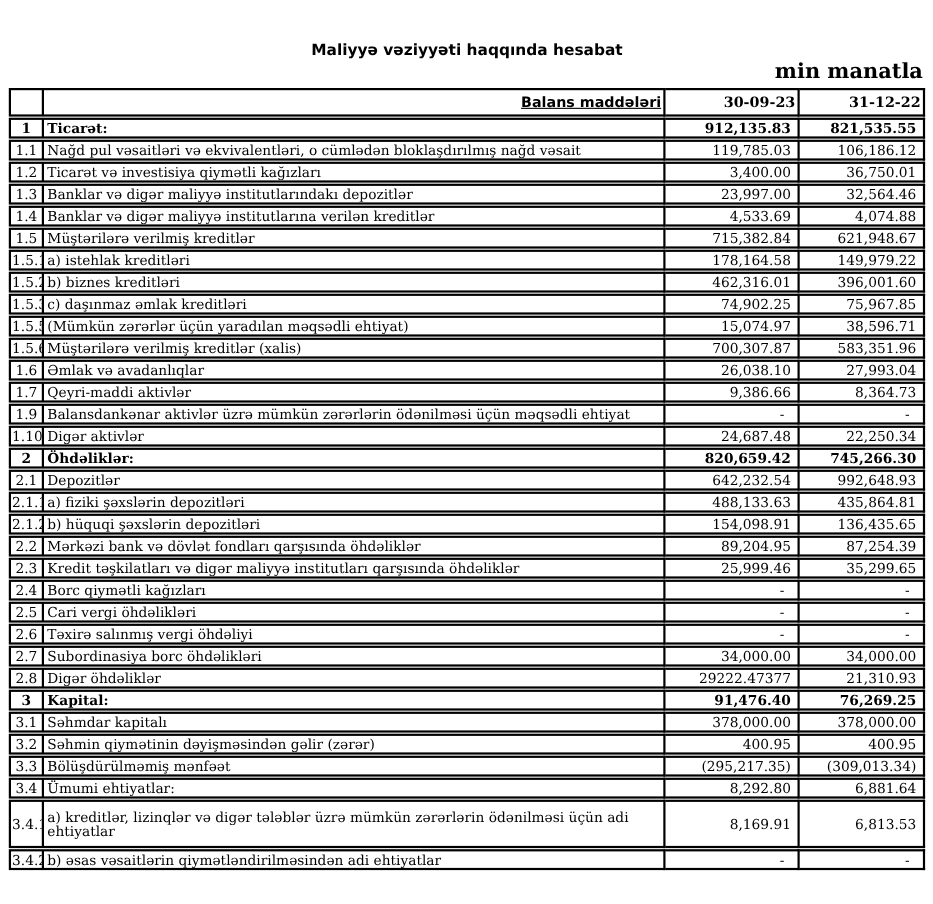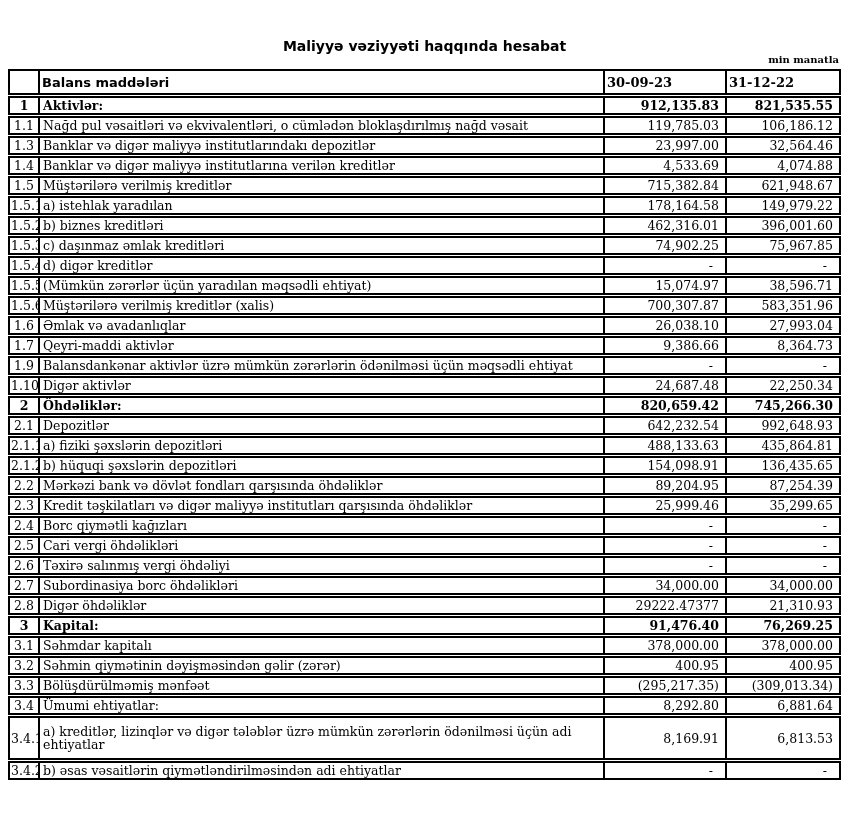--- a/index.html
+++ b/index.html
@@ -16,21 +16,21 @@
   .report-title {
     text-align: center;
     font-family: "DejaVu Sans", sans-serif;
     font-weight: bold;
     font-size: 14px;
   }
   .unit-note {
     text-align: right;
     font-family: "DejaVu Serif", serif;
     font-weight: bold;
-    font-size: 10px;
+    font-size: 19px;
     margin-bottom: 3px;
     padding-right: 2px;
   }
   table.balance {
     width: 833px;
     border-collapse: separate;
     border-spacing: 0 1px;
     table-layout: fixed;
   }
   col.c-num  { width: 32px; }
@@ -47,26 +47,27 @@
     padding: 1px 2px;
     vertical-align: middle;
     overflow: hidden;
   }
   td:first-child { border-left: 2px solid #000; }
   tr.hdr td { height: 26px; }
   .hdr .h-name {
     font-family: "DejaVu Sans", sans-serif;
     font-weight: bold;
     font-size: 13px;
-    text-align: left;
+    text-align: right;
+    text-decoration: underline;
   }
   .hdr .h-date {
     font-weight: bold;
     font-size: 13px;
-    text-align: left;
+    text-align: right;
   }
   td.num  { text-align: center; padding: 1px 1px; }
   td.name { text-align: left; padding-left: 3px; }
   td.val  { text-align: right; padding-right: 6px; }
   td.val.dash { padding-right: 12px; }
   tr.bold td { font-weight: bold; }
   tr.tall td { height: 44px; }
 </style>
 </head>
 <body>
@@ -84,71 +85,71 @@
     </colgroup>
     <tbody>
       <tr class="hdr">
         <td class="num"></td>
         <td class="h-name">Balans maddələri</td>
         <td class="h-date">30-09-23</td>
         <td class="h-date">31-12-22</td>
       </tr>
     <tr class="bold">
     <td class="num">1</td>
-    <td class="name">Aktivlər:</td>
+    <td class="name">Ticarət:</td>
     <td class="val">912,135.83</td>
     <td class="val">821,535.55</td>
   </tr>
         <tr>
     <td class="num">1.1</td>
     <td class="name">Nağd pul vəsaitləri və  ekvivalentləri, o cümlədən bloklaşdırılmış nağd vəsait</td>
     <td class="val">119,785.03</td>
     <td class="val">106,186.12</td>
   </tr>
         <tr>
+    <td class="num">1.2</td>
+    <td class="name">Ticarət və investisiya qiymətli kağızları</td>
+    <td class="val">3,400.00</td>
+    <td class="val">36,750.01</td>
+  </tr>
+        <tr>
     <td class="num">1.3</td>
     <td class="name">Banklar və digər maliyyə institutlarındakı depozitlər</td>
     <td class="val">23,997.00</td>
     <td class="val">32,564.46</td>
   </tr>
         <tr>
     <td class="num">1.4</td>
     <td class="name">Banklar və digər maliyyə institutlarına verilən kreditlər</td>
     <td class="val">4,533.69</td>
     <td class="val">4,074.88</td>
   </tr>
         <tr>
     <td class="num">1.5</td>
     <td class="name">Müştərilərə verilmiş kreditlər</td>
     <td class="val">715,382.84</td>
     <td class="val">621,948.67</td>
   </tr>
         <tr>
     <td class="num">1.5.1</td>
-    <td class="name">a) istehlak yaradılan</td>
+    <td class="name">a) istehlak kreditləri</td>
     <td class="val">178,164.58</td>
     <td class="val">149,979.22</td>
   </tr>
         <tr>
     <td class="num">1.5.2</td>
     <td class="name">b) biznes kreditləri</td>
     <td class="val">462,316.01</td>
     <td class="val">396,001.60</td>
   </tr>
         <tr>
     <td class="num">1.5.3</td>
     <td class="name">c) daşınmaz əmlak kreditləri</td>
     <td class="val">74,902.25</td>
     <td class="val">75,967.85</td>
-  </tr>
-        <tr>
-    <td class="num">1.5.4</td>
-    <td class="name">d) digər kreditlər</td>
-    <td class="val dash">-</td>
-    <td class="val dash">-</td>
   </tr>
         <tr>
     <td class="num">1.5.5</td>
     <td class="name">(Mümkün zərərlər üçün yaradılan məqsədli ehtiyat)</td>
     <td class="val">15,074.97</td>
     <td class="val">38,596.71</td>
   </tr>
         <tr>
     <td class="num">1.5.6</td>
     <td class="name">Müştərilərə verilmiş kreditlər (xalis)</td>

